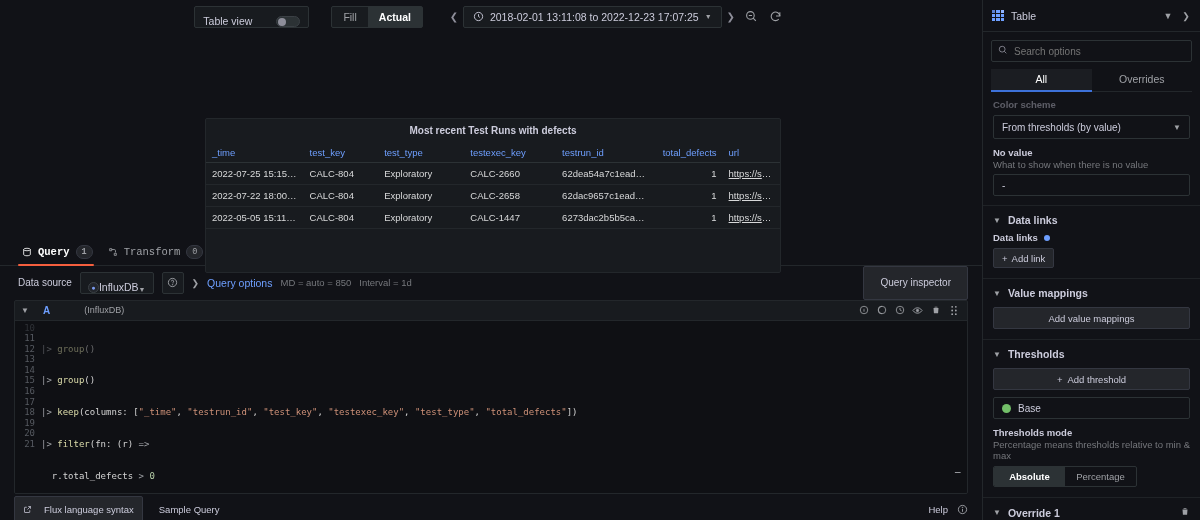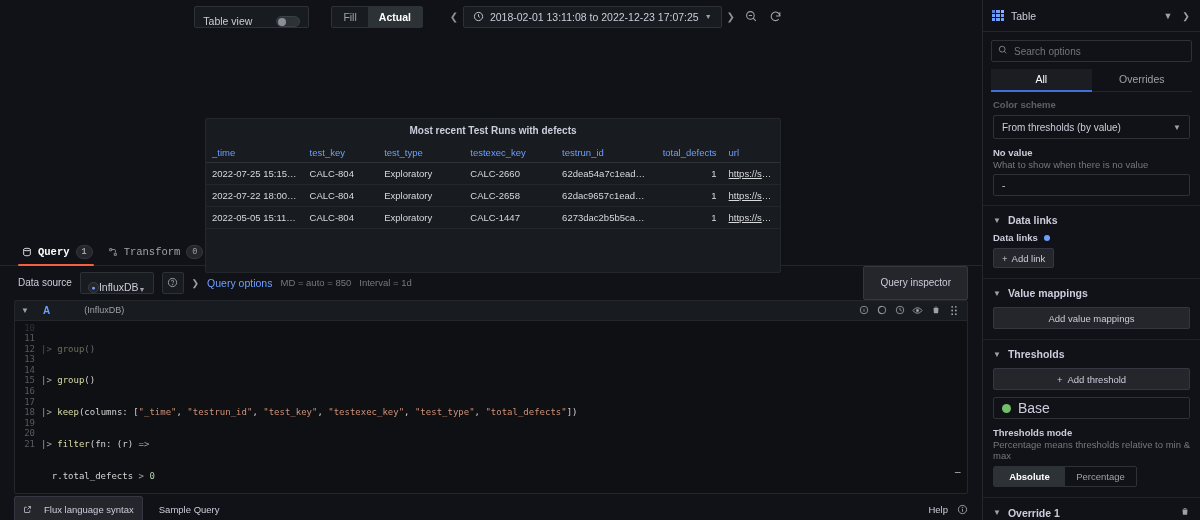--- a/index.html
+++ b/index.html
@@ -172,21 +172,21 @@
           width: 100%; height: 22px; background: #24262b; border: 1px solid #343741;
           border-radius: 2px; font-size: 9.5px; color: #ccccdc; margin-top: 8px; }
   .sbtn { display: inline-flex; align-items: center; gap: 4px; background: #24262b;
           border: 1px solid #343741; border-radius: 2px; height: 20px; padding: 0 8px;
           font-size: 9.5px; color: #ccccdc; margin-top: 5px; }
   .dlrow { display: flex; align-items: center; gap: 6px; font-size: 9.5px;
            color: #ccccdc; font-weight: bold; margin-top: 6px; }
   .dot { width: 6px; height: 6px; border-radius: 50%; background: #6e9fff; }
   .thr-item { display: flex; align-items: center; gap: 7px; background: #111217;
           border: 1px solid #2c3235; border-radius: 2px; height: 22px; padding: 0 8px;
-          margin-top: 7px; font-size: 14px; color: #ccccdc; }
+          margin-top: 7px; font-size: 10px; color: #ccccdc; }
   .dotg { width: 9px; height: 9px; border-radius: 50%; background: #73bf69; }
   .modeseg { display: flex; margin-top: 5px; border: 1px solid #2c3235;
           border-radius: 2px; width: 144px; height: 21px; overflow: hidden; }
   .modeseg div { flex: 1; display: flex; align-items: center; justify-content: center;
           font-size: 9.5px; color: #9fa1a6; }
   .modeseg div.active { background: #2c3235; color: #fff; font-weight: bold; }
   .clip { height: 12px; overflow: hidden; opacity: .45; }
 </style>
 </head>
 <body>

